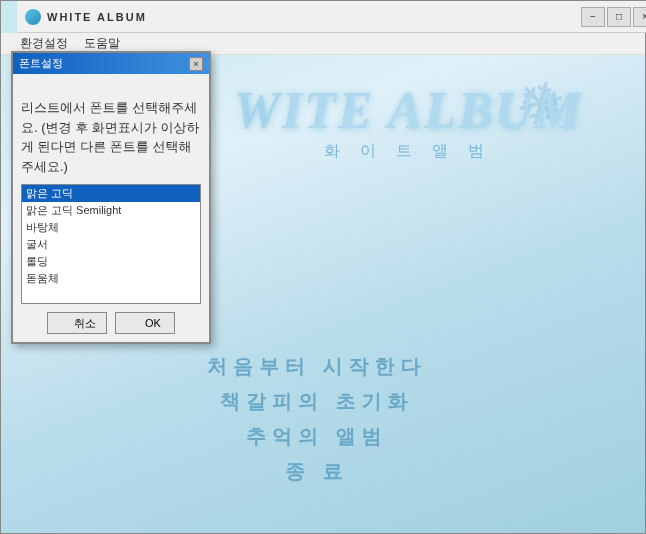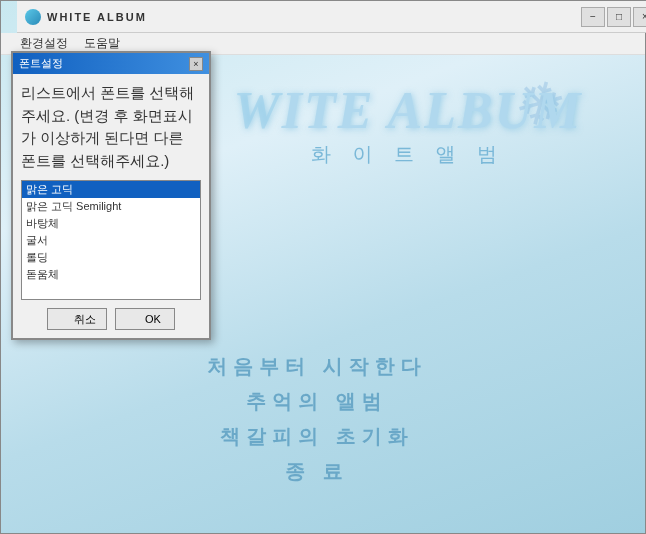--- a/index.html
+++ b/index.html
@@ -118,25 +118,25 @@
       font-size: 52px;
       font-weight: 900;
       color: #a8d8f0;
       text-shadow: 2px 2px 4px rgba(80, 140, 180, 0.5), 0 0 20px rgba(180, 220, 240, 0.8);
       letter-spacing: 4px;
       font-family: 'Times New Roman', serif;
       font-style: italic;
       line-height: 1;
     }
     #album-subtitle {
-      font-size: 20px;
+      font-size: 16px;
       color: #7ab8d8;
       letter-spacing: 8px;
       margin-top: 4px;
-      font-family: Liberation Sans, sans-serif;
+      font-family: Liberation Serif, serif;
     }
 
     
     #bg-menu {
       position: absolute;
       bottom: 40px;
       left: 0;
       right: 12px;
       text-align: center;
     }
@@ -180,24 +180,25 @@
       align-items: center;
       justify-content: center;
       font-size: 9px;
       cursor: pointer;
       color: #333;
     }
     #font-dialog-body {
       padding: 8px;
     }
     #font-description {
-      font-size: 15px;
+      font-size: 13px;
       color: #333;
       line-height: 1.5;
       margin-bottom: 8px;
+      margin-top: 16px;
     }
     #font-listbox {
       width: 100%;
       height: 120px;
       background: white;
       border: 1px solid #888;
       overflow-y: scroll;
       font-size: 11px;
     }
     .font-list-item {
@@ -256,22 +257,22 @@
 
     <div id="album-title">
       <div id="album-title-main">
         <span style="color: rgba(160,210,235,0.7); font-size:52px; font-style:italic; font-weight:900; letter-spacing:2px; text-shadow: 1px 1px 6px rgba(100,180,220,0.5);">W</span><span style="font-size:52px; font-style:italic; font-weight:900; letter-spacing:2px; color:#b0d8ee; text-shadow: 1px 1px 6px rgba(100,180,220,0.5);">ITE ALBUM</span>
       </div>
       <div id="album-subtitle">화 이 트 앨 범</div>
     </div>
 
     <div id="bg-menu">
       <span class="bg-menu-item">처음부터 시작한다</span>
+      <span class="bg-menu-item">책갈피의 초기화</span>
       <span class="bg-menu-item">추억의 앨범</span>
-      <span class="bg-menu-item">책갈피의 초기화</span>
       <span class="bg-menu-item">종 료</span>
     </div>
   </div>
 
   <div id="font-dialog">
     <div id="font-dialog-title">
       <span>폰트설정</span>
       <div id="font-dialog-close">×</div>
     </div>
     <div id="font-dialog-body">

